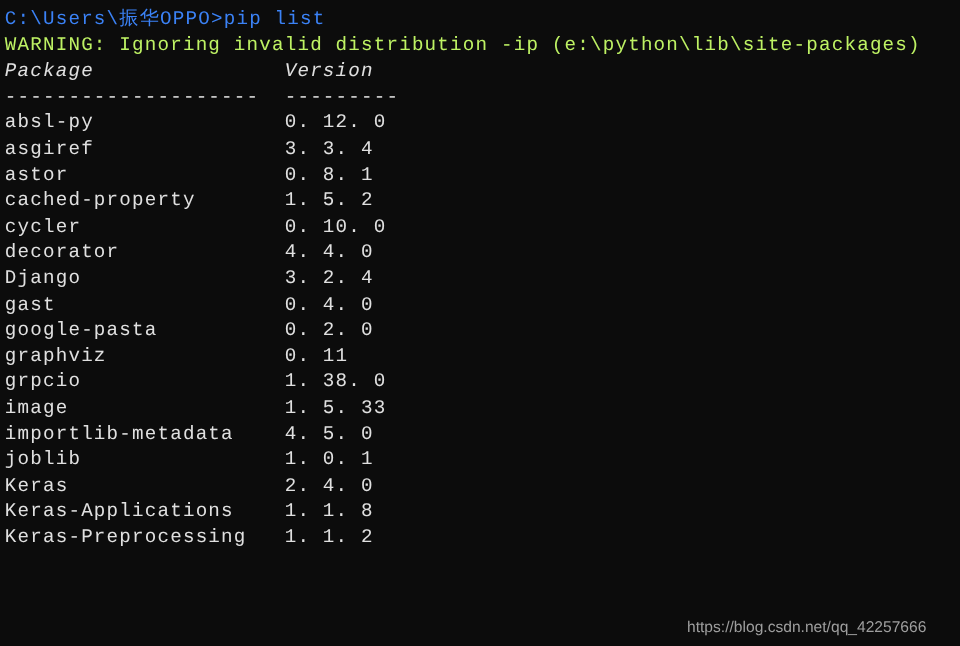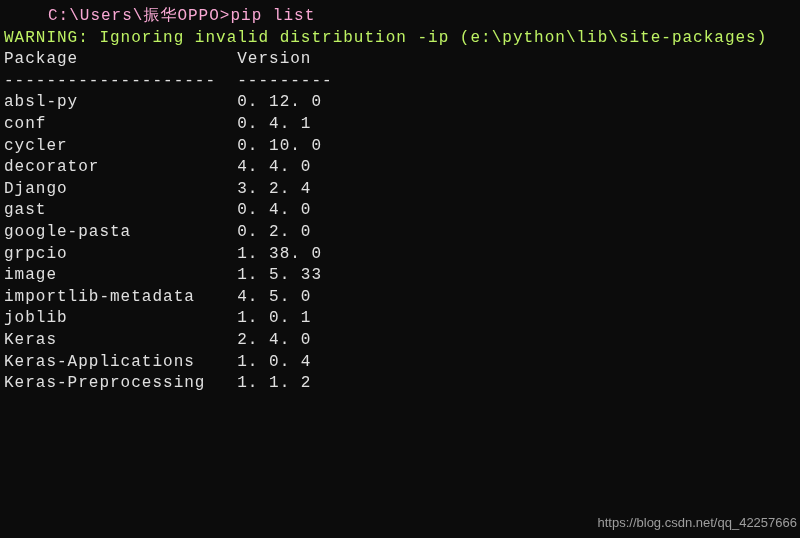--- a/index.html
+++ b/index.html
@@ -16,69 +16,72 @@
       height: 538px;
       overflow: hidden;
       position: relative;
       padding: 6px 4px;
     }
     .terminal {
       color: #e0e0e0;
       line-height: 1.35;
     }
     .prompt-line {
-      color: #f9a8d4;
+      color: #3b82f6;
       white-space: pre;
-      margin-left: 44px;
     }
     .warning {
       color: #bef264;
       white-space: pre;
     }
     .header-row {
       white-space: pre;
       color: #e0e0e0;
+      font-style: italic;
     }
     .divider-row {
       white-space: pre;
       color: #e0e0e0;
     }
     .package-row {
       white-space: pre;
       color: #e0e0e0;
     }
     .watermark {
       position: absolute;
       bottom: 8px;
-      right: 3px;
+      right: 28px;
       color: #9e9e9e;
       font-family: Arial, sans-serif;
       font-size: 13px;
       letter-spacing: 0;
     }
   </style>
 </head>
 <body>
 
 <div class="terminal">
   <div class="prompt-line">C:\Users\振华OPPO&gt;pip list</div>
   <div class="warning">WARNING: Ignoring invalid distribution -ip (e:\python\lib\site-packages)</div>
   <div class="header-row" id="header-row">Package               Version</div>
   <div class="divider-row" id="divider-row">--------------------  ---------</div>
   <div id="package-list">
       <div class="package-row">absl-py               0. 12. 0</div>
-      <div class="package-row">conf                  0. 4. 1</div>
+      <div class="package-row">asgiref               3. 3. 4</div>
+      <div class="package-row">astor                 0. 8. 1</div>
+      <div class="package-row">cached-property       1. 5. 2</div>
       <div class="package-row">cycler                0. 10. 0</div>
       <div class="package-row">decorator             4. 4. 0</div>
       <div class="package-row">Django                3. 2. 4</div>
       <div class="package-row">gast                  0. 4. 0</div>
       <div class="package-row">google-pasta          0. 2. 0</div>
+      <div class="package-row">graphviz              0. 11</div>
       <div class="package-row">grpcio                1. 38. 0</div>
       <div class="package-row">image                 1. 5. 33</div>
       <div class="package-row">importlib-metadata    4. 5. 0</div>
       <div class="package-row">joblib                1. 0. 1</div>
       <div class="package-row">Keras                 2. 4. 0</div>
-      <div class="package-row">Keras-Applications    1. 0. 4</div>
+      <div class="package-row">Keras-Applications    1. 1. 8</div>
       <div class="package-row">Keras-Preprocessing   1. 1. 2</div>
     </div>
 </div>
 
 <div class="watermark">https://blog.csdn.net/qq_42257666</div>
 
 </body></html>

